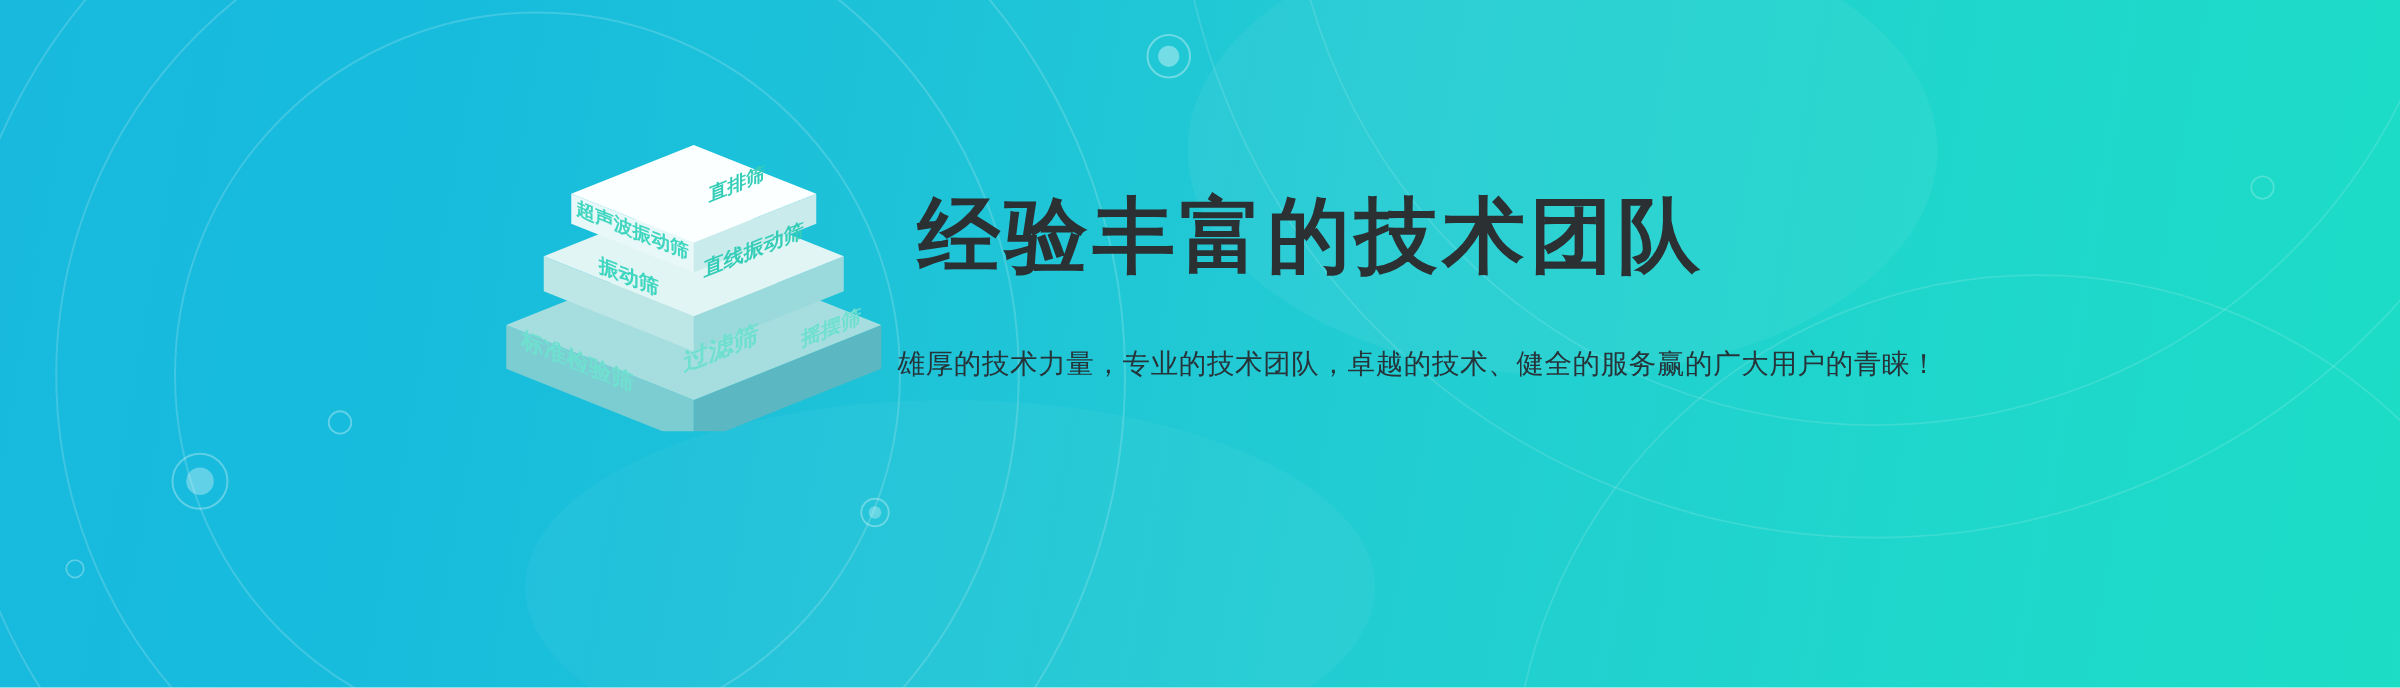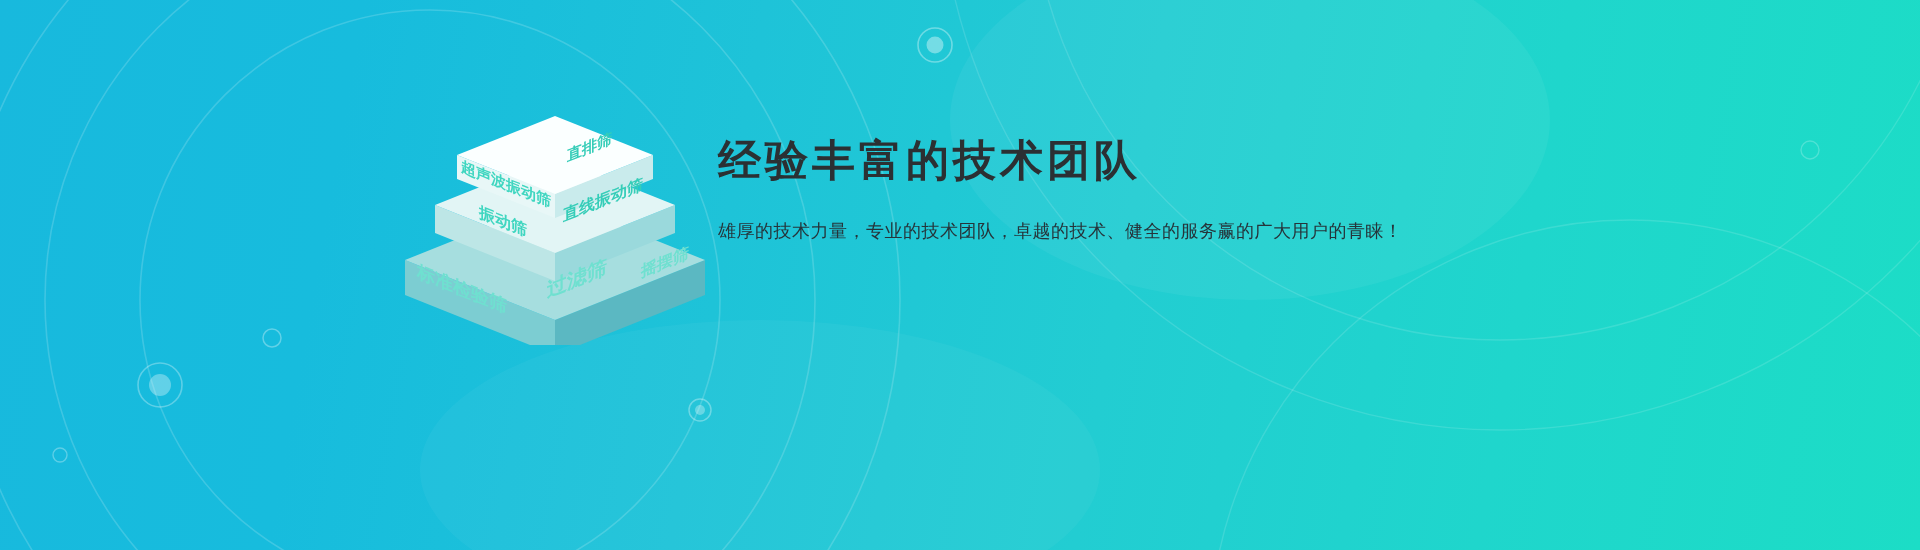--- a/index.html
+++ b/index.html
@@ -22,32 +22,32 @@
     font-family:"Liberation Sans","DejaVu Sans",sans-serif;
     font-weight:bold;
     fill:#3fd6c0;
   }
   .cube-label.dark{fill:#35cdb8;}
   .cube-label.light{fill:#6fe0d0;}
 
   
   .copy{position:absolute;left:718px;top:138px;width:1100px;}
   .headline{
-    margin:0;
-    font-size:43px;
+    margin:16px;
+    font-size:66px;
     line-height:1.05;
     font-weight:bold;
     color:#2b3033;
     letter-spacing:4px;
     white-space:nowrap;
   }
   .subline{
     margin:0;
     padding-top:34px;
-    font-size:18px;
+    font-size:22px;
     line-height:1.6;
     color:#26343a;
     letter-spacing:0.5px;
     white-space:nowrap;
   }
 </style>
 </head>
 <body>
 
 <div class="banner">

